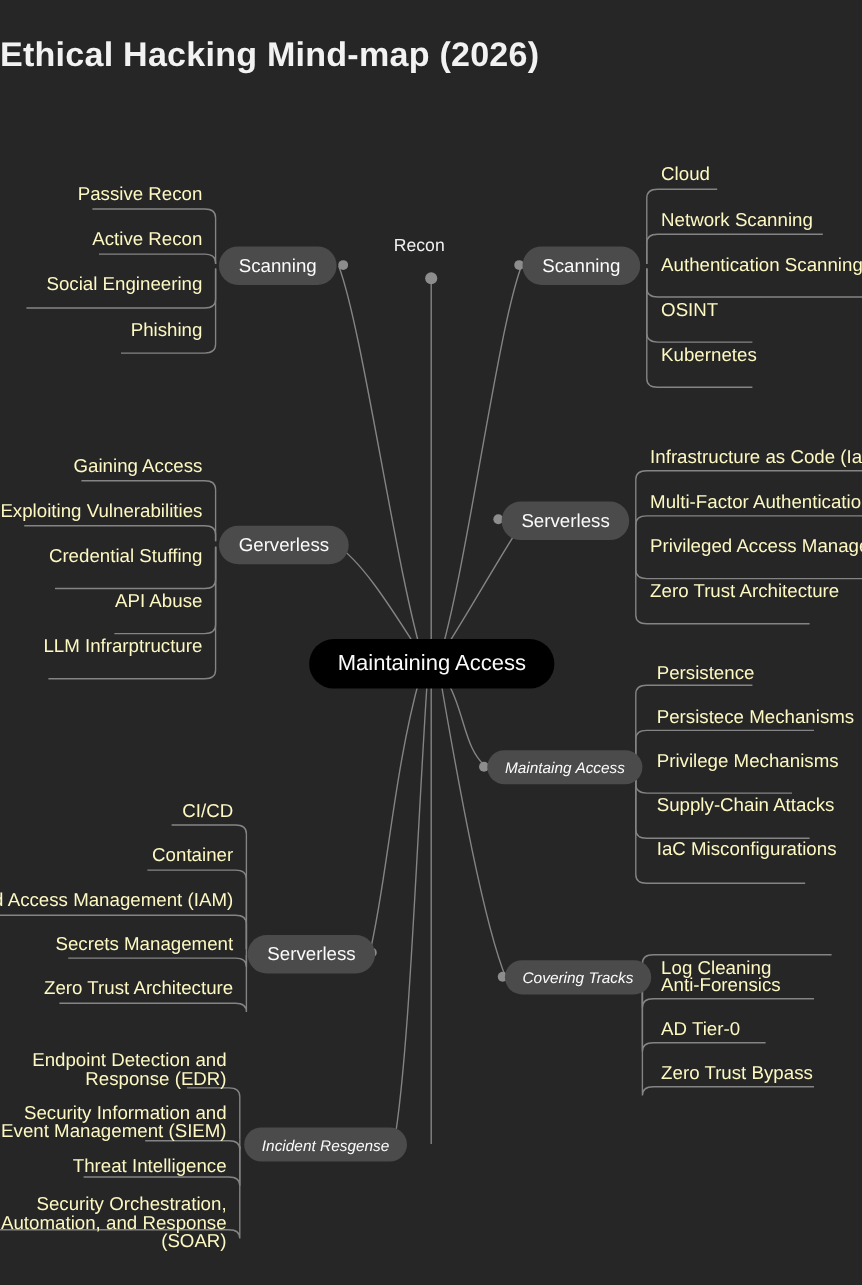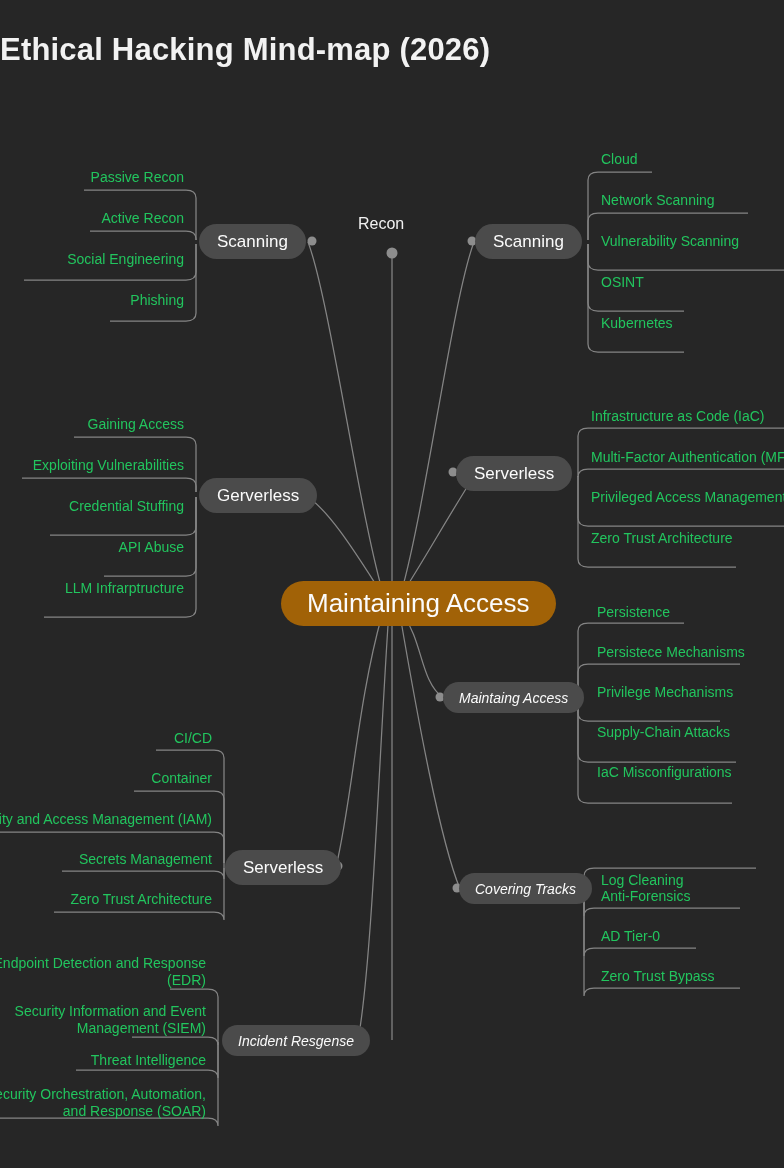--- a/index.html
+++ b/index.html
@@ -39,22 +39,22 @@
     display: flex;
     align-items: center;
     justify-content: center;
     background: #4b4b4b;
     color: #fbfbfb;
     border-radius: 999px;
     white-space: nowrap;
     box-sizing: border-box;
   }
   .pill.root {
-    background: #a16207;
-    font-size: 26px;
+    background: #000000;
+    font-size: 20px;
     padding: 0 26px;
     height: 45px;
   }
   .pill.branch {
     font-size: 17px;
     padding: 0 18px;
     height: 35px;
   }
   .pill.branch.small {
     font-size: 14px;
@@ -65,22 +65,22 @@
   
   .free-label {
     position: absolute;
     color: #f1f1f1;
     font-size: 16px;
     white-space: nowrap;
   }
   
   .leaf {
     position: absolute;
-    color: #22c55e;
-    font-size: 14px;
+    color: #fef9c3;
+    font-size: 17px;
     white-space: nowrap;
     line-height: 16px;
   }
   .leaf.r { text-align: left; }
   .leaf.l { text-align: right; }
   .leaf.two { line-height: 17px; white-space: normal; width: 215px; }
 </style>
 </head>
 <body>
 
@@ -176,21 +176,21 @@
 
   <div class="pill branch" style="left:199px; top:224px;">Scanning</div>
   <div class="leaf l" style="right:600px; top:169px;">Passive Recon</div>
   <div class="leaf l" style="right:600px; top:210px;">Active Recon</div>
   <div class="leaf l" style="right:600px; top:251px;">Social Engineering</div>
   <div class="leaf l" style="right:600px; top:292px;">Phishing</div>
 
   <div class="pill branch" style="left:475px; top:224px;">Scanning</div>
   <div class="leaf r" style="left:601px; top:151px;">Cloud</div>
   <div class="leaf r" style="left:601px; top:192px;">Network Scanning</div>
-  <div class="leaf r" style="left:601px; top:233px;">Vulnerability Scanning</div>
+  <div class="leaf r" style="left:601px; top:233px;">Authentication Scanning</div>
   <div class="leaf r" style="left:601px; top:274px;">OSINT</div>
   <div class="leaf r" style="left:601px; top:315px;">Kubernetes</div>
 
   <div class="pill branch" style="left:199px; top:478px;">Gerverless</div>
   <div class="leaf l" style="right:600px; top:416px;">Gaining Access</div>
   <div class="leaf l" style="right:600px; top:457px;">Exploiting Vulnerabilities</div>
   <div class="leaf l" style="right:600px; top:498px;">Credential Stuffing</div>
   <div class="leaf l" style="right:600px; top:539px;">API Abuse</div>
   <div class="leaf l" style="right:600px; top:580px;">LLM Infrarptructure</div>
 

